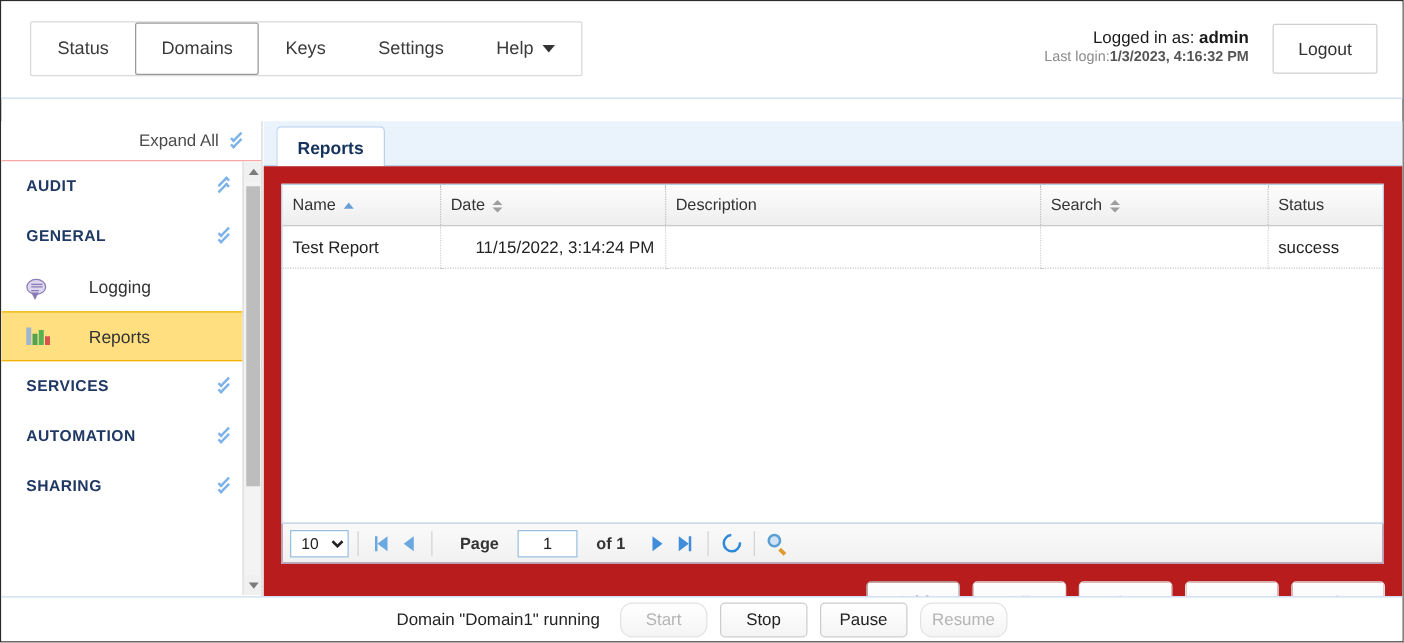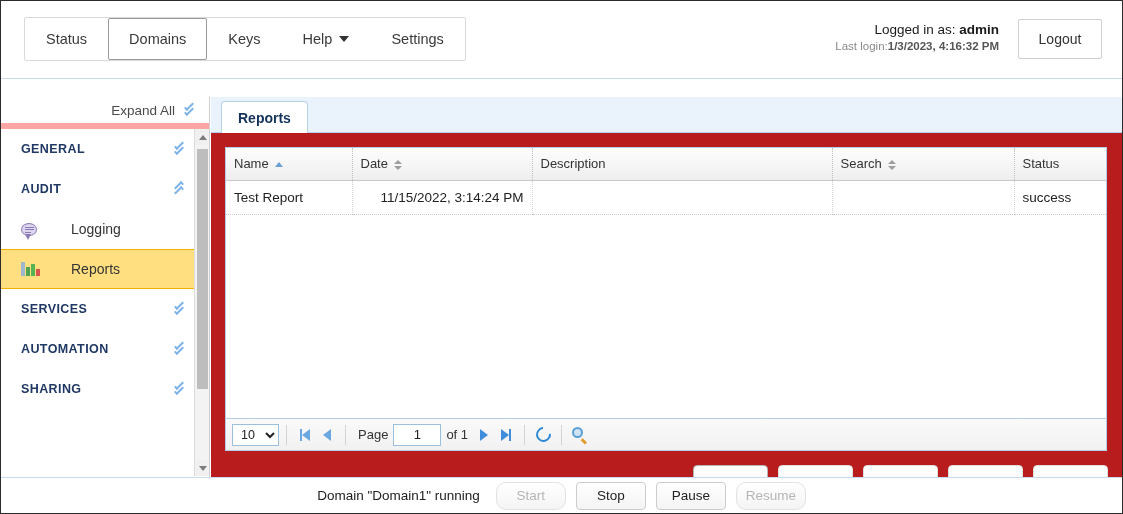--- a/index.html
+++ b/index.html
@@ -87,21 +87,21 @@
     background: #ffffff;
     border-right: 1px solid #cfcfcf;
   }
   .expand-all {
     height: 32px;
     display: flex; align-items: center; justify-content: flex-end;
     padding-right: 12px;
     font-size: 13.5px;
     color: #4a4a4a;
     cursor: pointer;
-    border-bottom: 6px solid #fca5a5;
+    border-bottom: 1px solid #fca5a5;
     background: #fff;
   }
   .dblchev {
     position: relative; display: inline-block;
     width: 14px; height: 14px;
     margin-left: 8px;
   }
   .dblchev i {
     position: absolute; left: 1px;
     width: 10px; height: 4px;
@@ -321,21 +321,21 @@
   .pbtn {
     width: 22px; height: 22px;
     display: flex; align-items: center; justify-content: center;
     cursor: pointer;
   }
   .tri { width: 0; height: 0; }
   .tri.l { border-top: 6px solid transparent; border-bottom: 6px solid transparent; border-right: 8px solid #6ba7e0; }
   .tri.r { border-top: 6px solid transparent; border-bottom: 6px solid transparent; border-left: 8px solid #3f8ddb; }
   .bar { width: 2px; height: 12px; background: #3f8ddb; }
   .bar.lite { background: #6ba7e0; }
-  .pager .ptxt { font-size: 13px; color: #333; margin: 0 5px; }
+  .pager .ptxt { font-size: 13px; color: #333; margin: 0 15px; font-weight: bold; }
   .pager input.pageno {
     width: 48px; height: 22px;
     border: 1px solid #9bbfdf;
     text-align: center;
     font-size: 13px;
     font-family: "Liberation Sans", sans-serif;
     color: #222;
     background: #fff;
   }
   .refresh-ico {
@@ -420,25 +420,25 @@
       <div class="navtab">
           <span>Status</span>
         </div>
       <div class="navtab active">
           <span>Domains</span>
         </div>
       <div class="navtab">
           <span>Keys</span>
         </div>
       <div class="navtab">
+          <span>Settings</span>
+        </div>
+      <div class="navtab">
           <span>Help</span>
           <span class="caret"></span>
-        </div>
-      <div class="navtab">
-          <span>Settings</span>
         </div>
     </div>
 
     <div class="loginfo">
       <div class="l1">
         <span>Logged in as:</span>
         <b>admin</b>
       </div>
       <div class="l2">
         <span>Last login:</span><b>1/3/2023, 4:16:32 PM</b>
@@ -453,30 +453,30 @@
       <span>Expand All</span>
       <span class="dblchev">
           <i class="a"></i>
           <i class="b"></i>
         </span>
     </div>
 
     <div class="nav-scroll">
 
       <div class="navgroup">
+        <span>AUDIT</span>
+        <span class="dblchev up">
+            <i class="a"></i>
+            <i class="b"></i>
+          </span>
+      </div>
+
+      <div class="navgroup">
         <span>GENERAL</span>
         <span class="dblchev">
-            <i class="a"></i>
-            <i class="b"></i>
-          </span>
-      </div>
-
-      <div class="navgroup">
-        <span>AUDIT</span>
-        <span class="dblchev up">
             <i class="a"></i>
             <i class="b"></i>
           </span>
       </div>
 
       <div class="navitem">
         <span class="ico">
           <span class="bubble">
               <span class="ln l1"></span>
               <span class="ln l2"></span>

